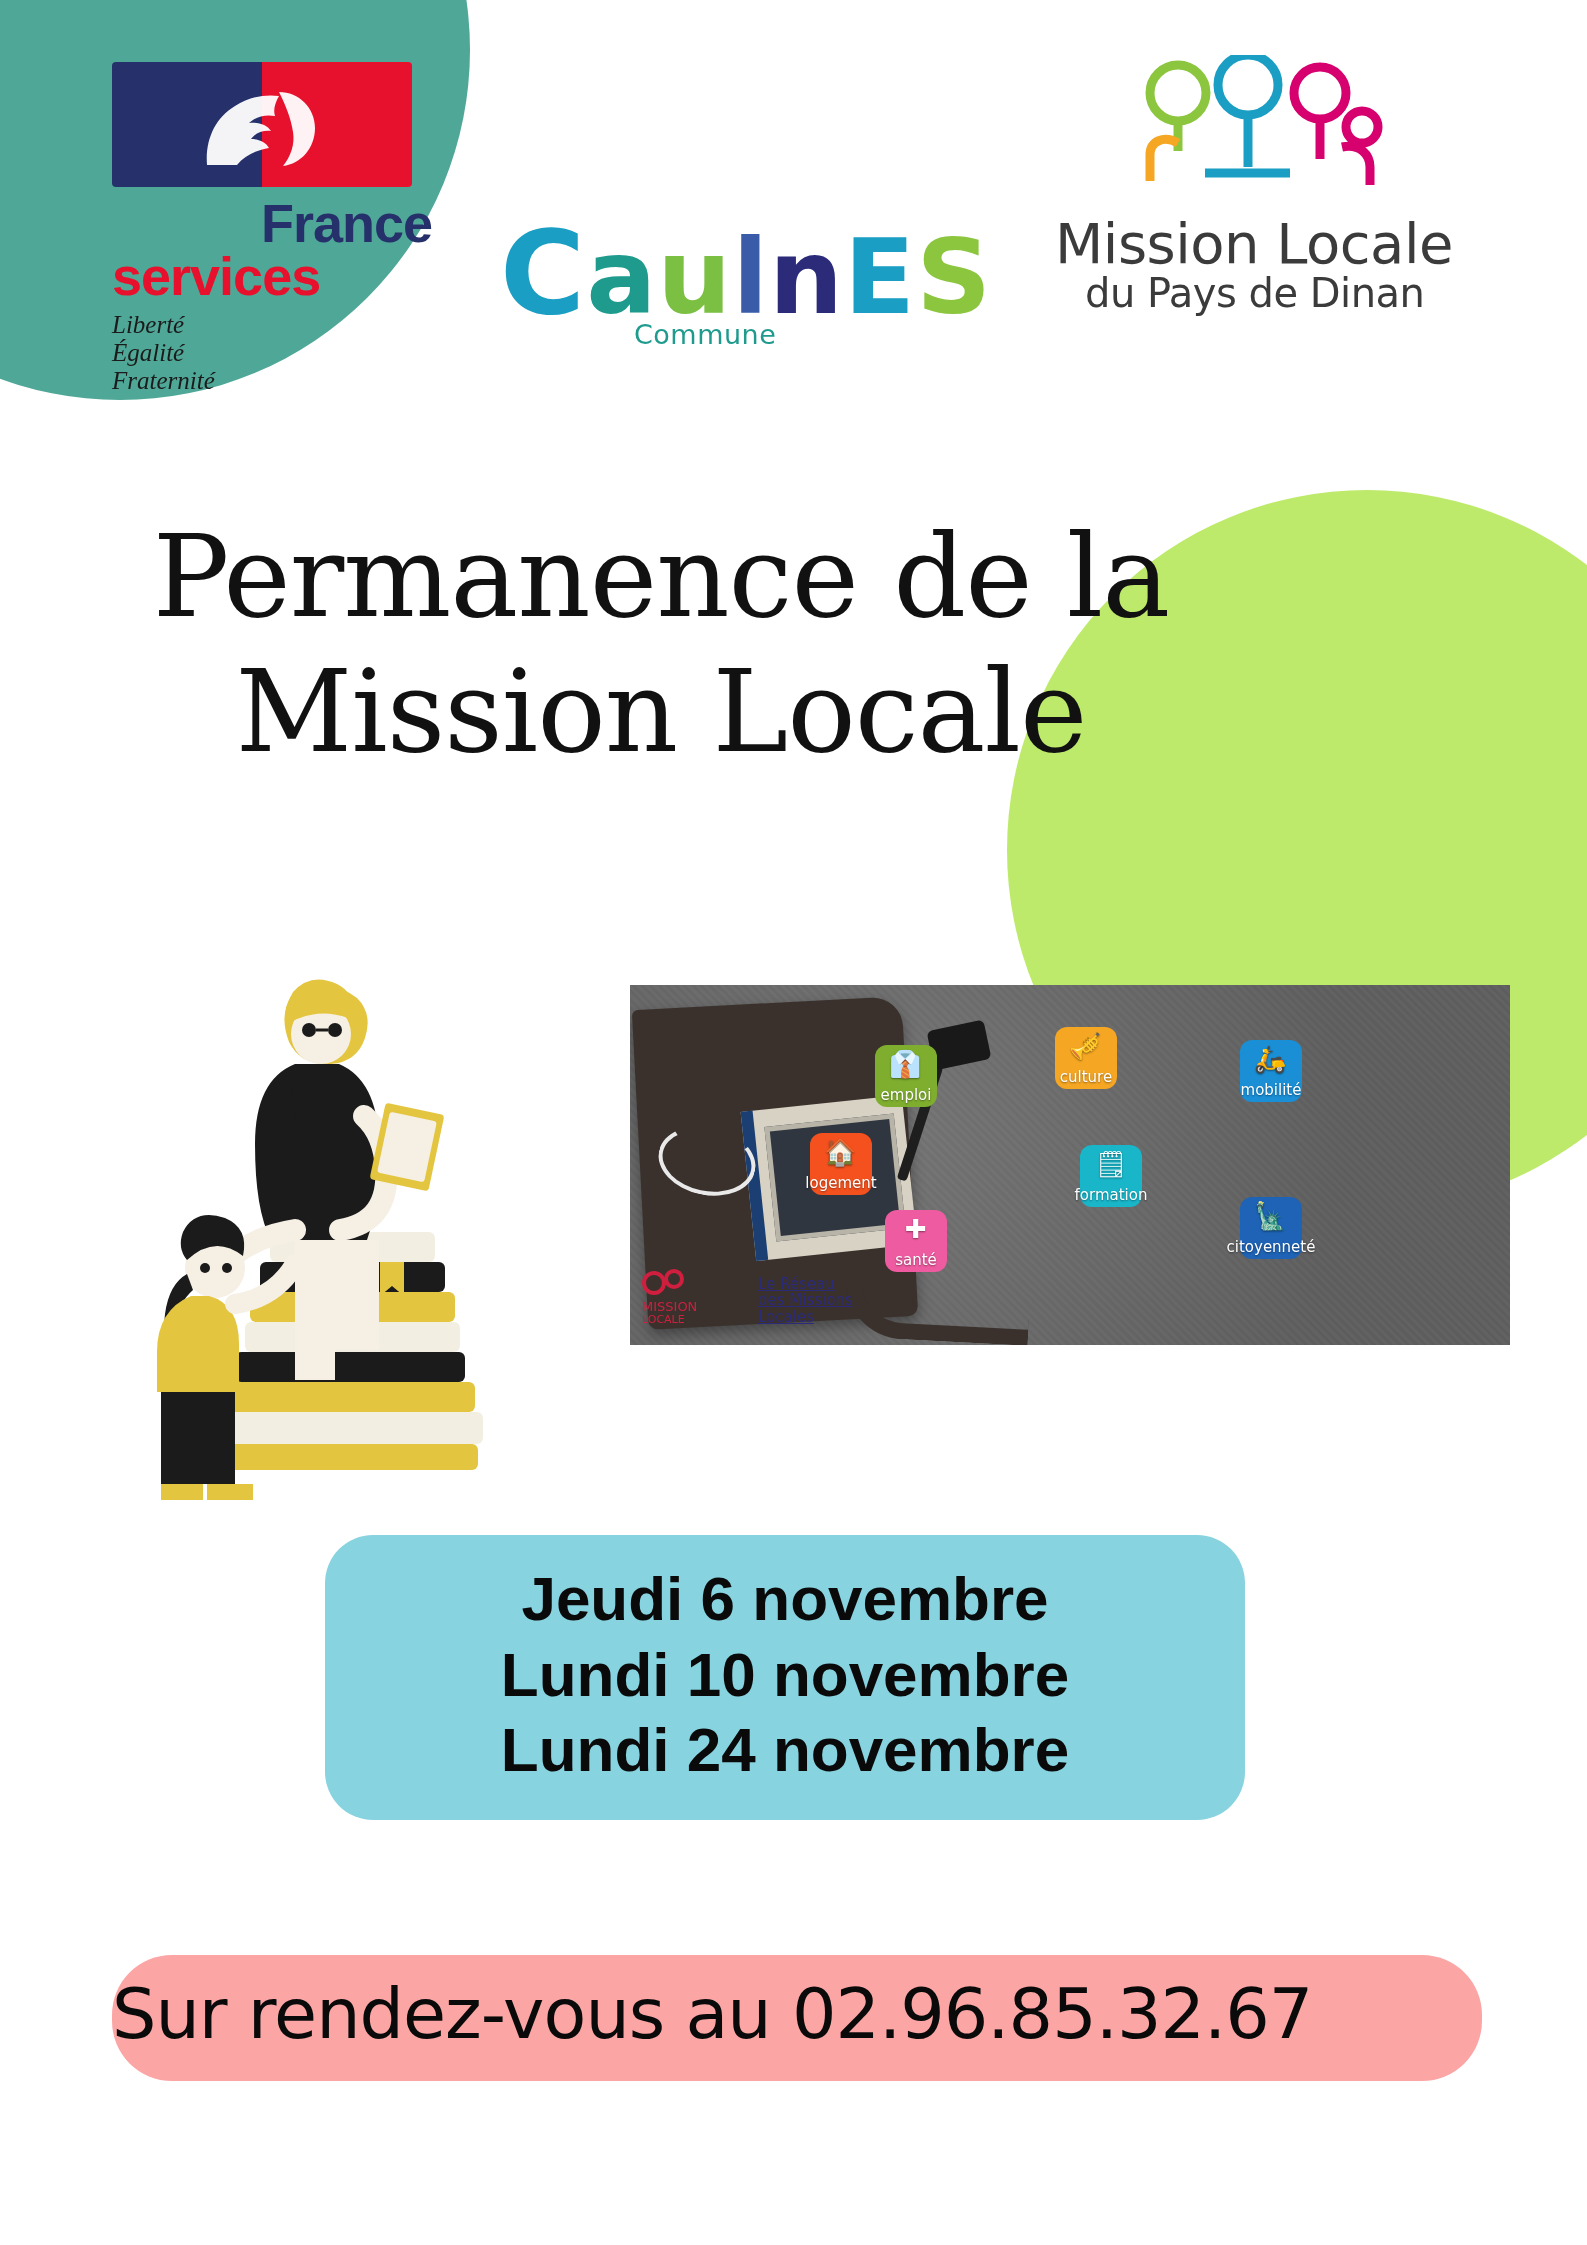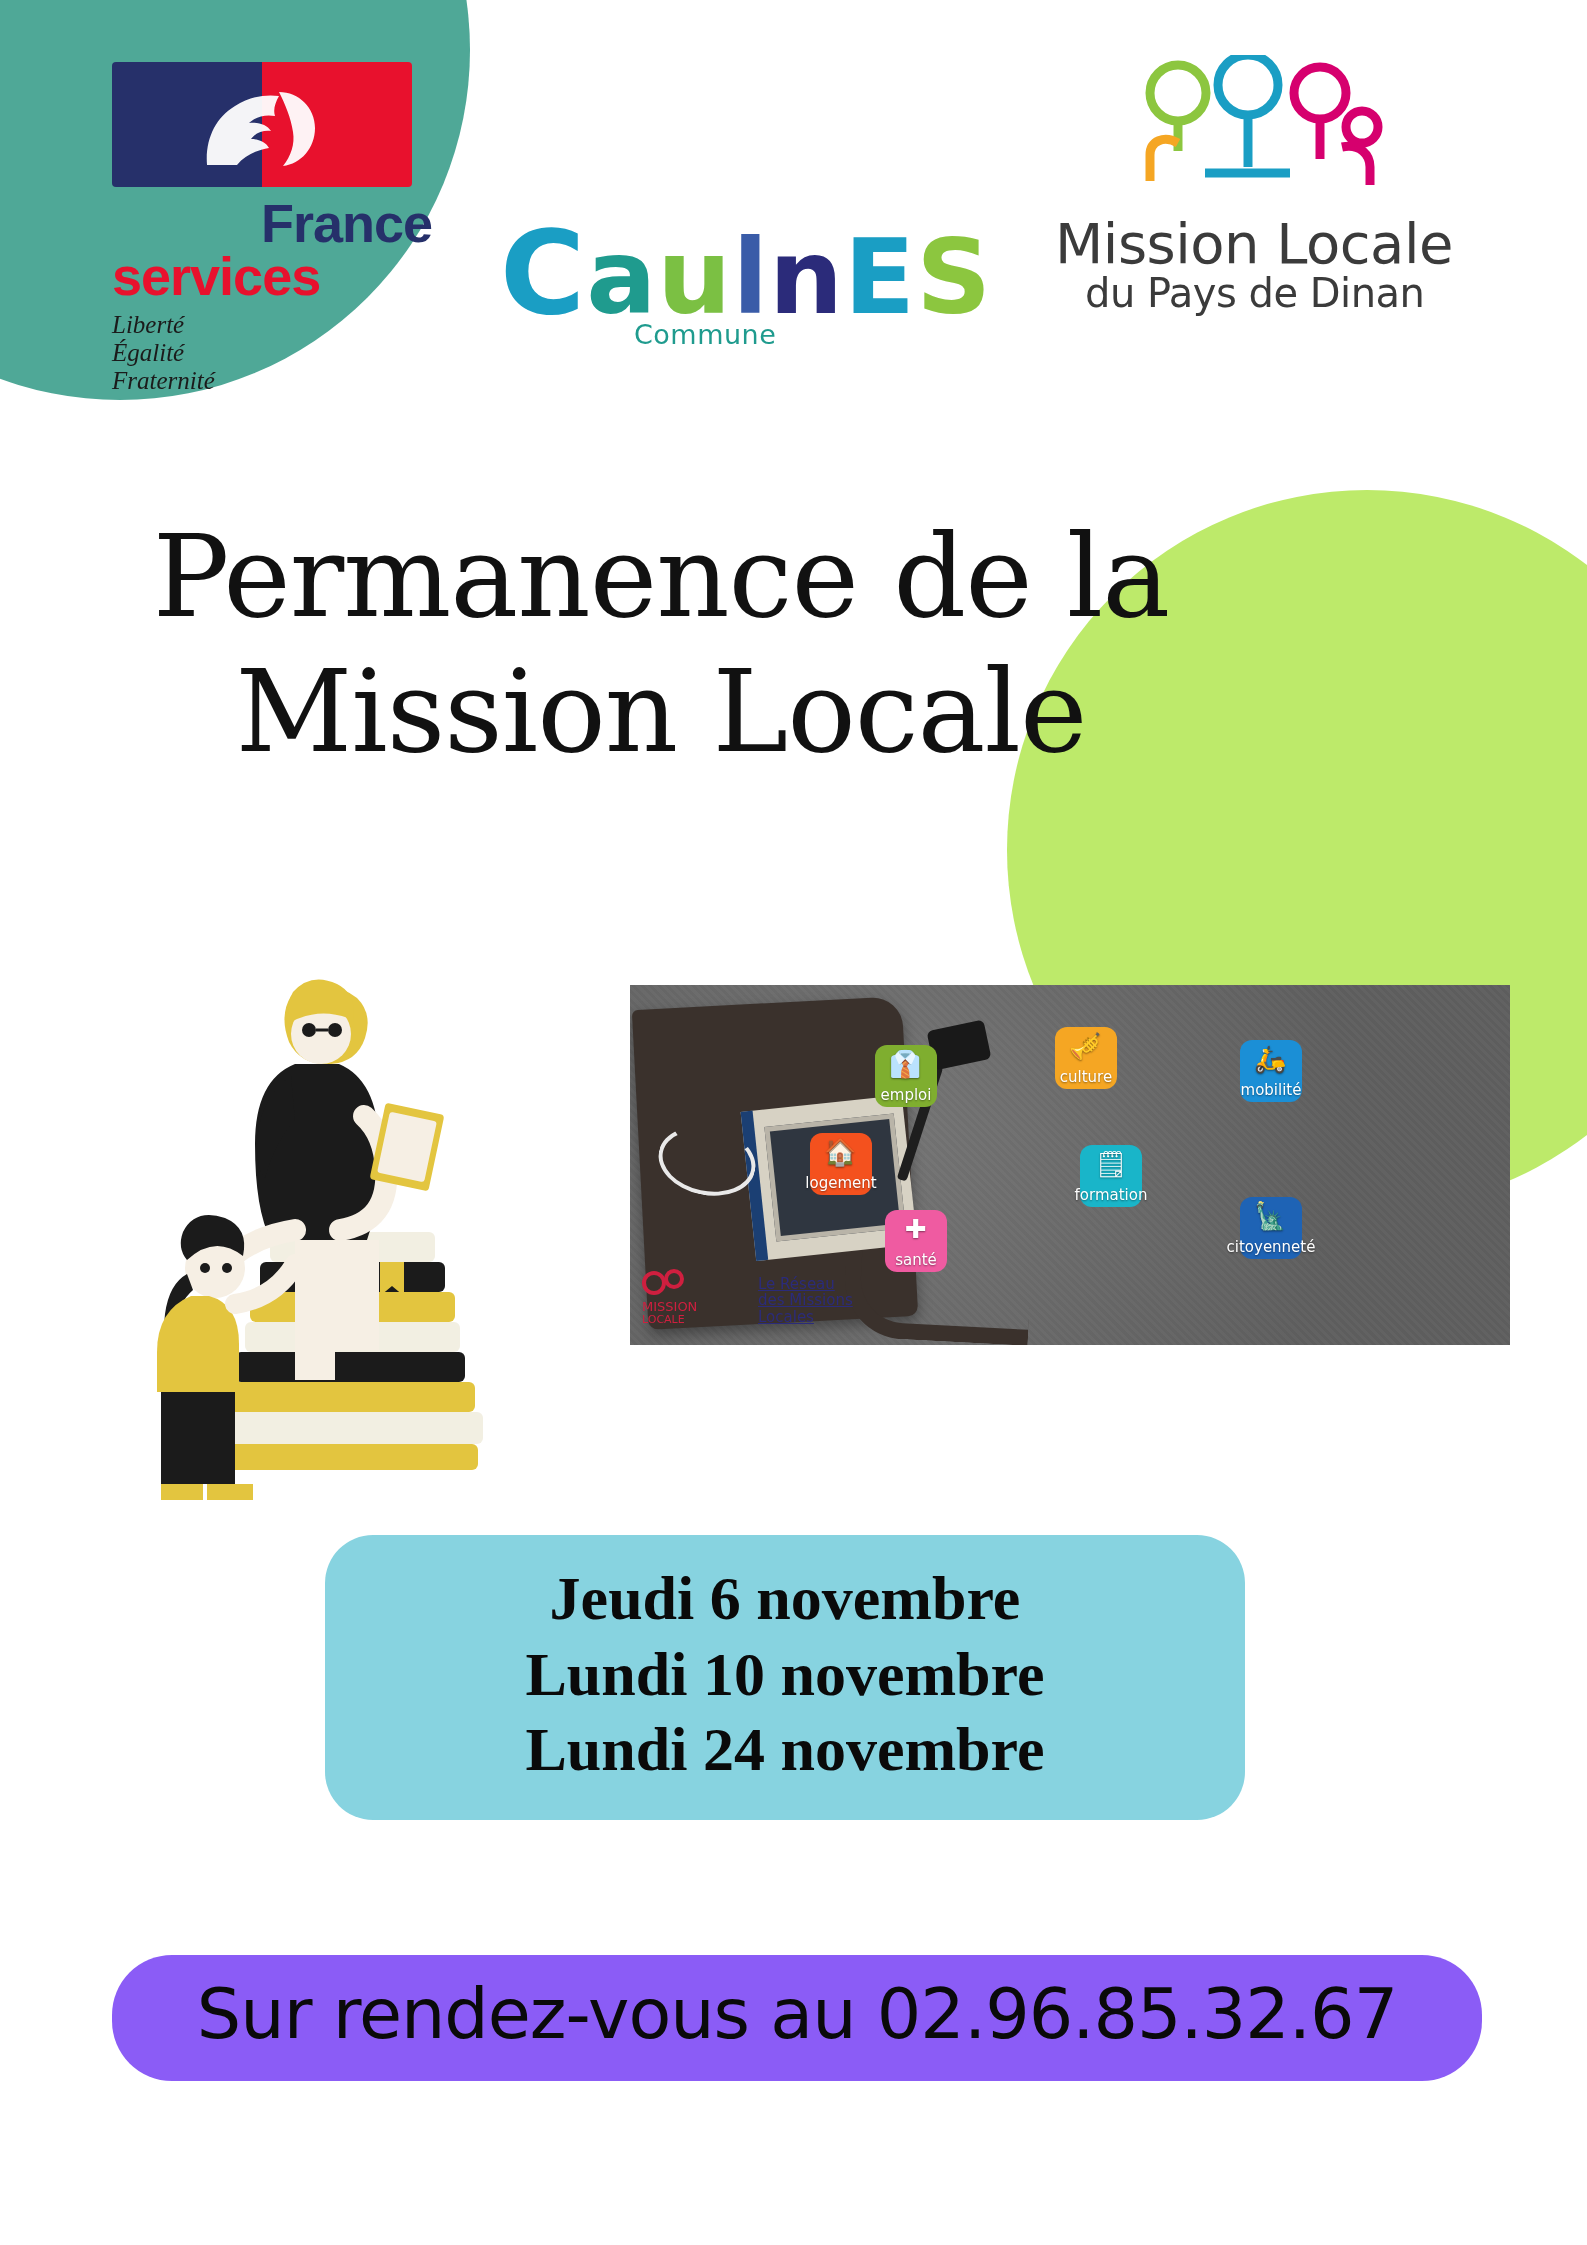--- a/index.html
+++ b/index.html
@@ -332,37 +332,37 @@
     left: 325px;
     top: 1535px;
     width: 880px;
     padding: 26px 20px 32px 20px;
     background: #87d3e0;
     border-radius: 48px;
     text-align: center;
     z-index: 4;
   }
   .dates-box .date-line {
-    font-family: Liberation Serif, serif;
+    font-family: Liberation Sans, sans-serif;
     font-weight: bold;
     font-size: 62px;
     line-height: 1.22;
     color: #0a0a0a;
   }
 
   
   .contact-box {
     position: absolute;
     left: 112px;
     top: 1955px;
     width: 1370px;
     padding: 18px 0 26px 0;
-    background: #8b5cf6;
+    background: #fca5a5;
     border-radius: 60px;
-    text-align: center;
+    text-align: left;
     z-index: 4;
   }
   .contact-box .contact-text {
     font-family: "DejaVu Sans", sans-serif;
     font-size: 70px;
     color: #0a0a0a;
     letter-spacing: -1px;
   }
 </style>
 </head>

